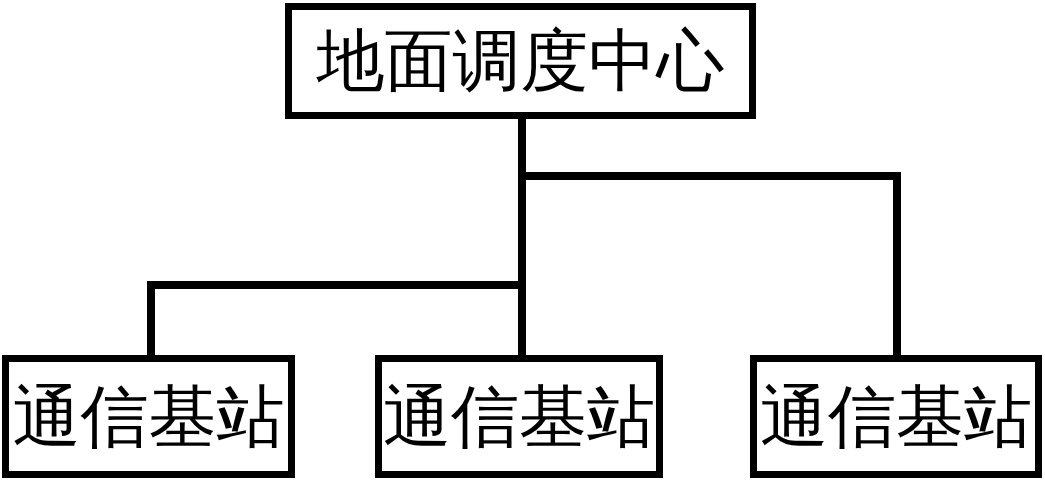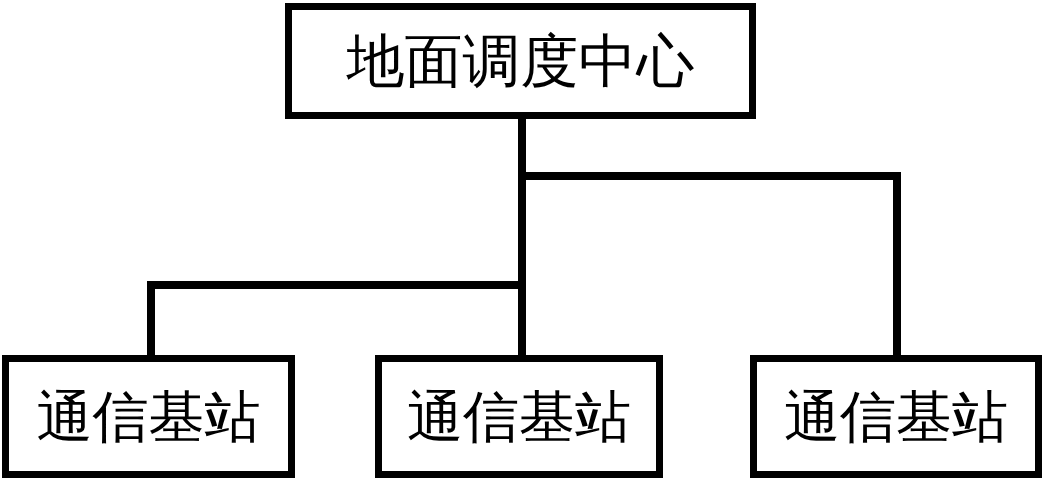--- a/index.html
+++ b/index.html
@@ -35,21 +35,21 @@
     line-height: 1;
     letter-spacing: 0px;
   }
   #node-root {
     left: 285px;
     top: 3px;
     width: 471px;
     height: 116px;
   }
   #node-root .node-label {
-    font-size: 58px;
+    font-size: 68px;
     text-align: center;
   }
   #node-station-0 {
     left: 2px;
     top: 355px;
     width: 293px;
     height: 123px;
   }
   #node-station-1 {
     left: 375px;
@@ -57,21 +57,21 @@
     width: 288px;
     height: 123px;
   }
   #node-station-2 {
     left: 750px;
     top: 355px;
     width: 292px;
     height: 123px;
   }
   .station-box .node-label {
-    font-size: 56px;
+    font-size: 68px;
   }
   .connector {
     position: absolute;
     background: #000000;
     z-index: 1;
   }
   #conn-trunk-vertical {
     left: 518px;
     top: 115px;
     width: 8px;

